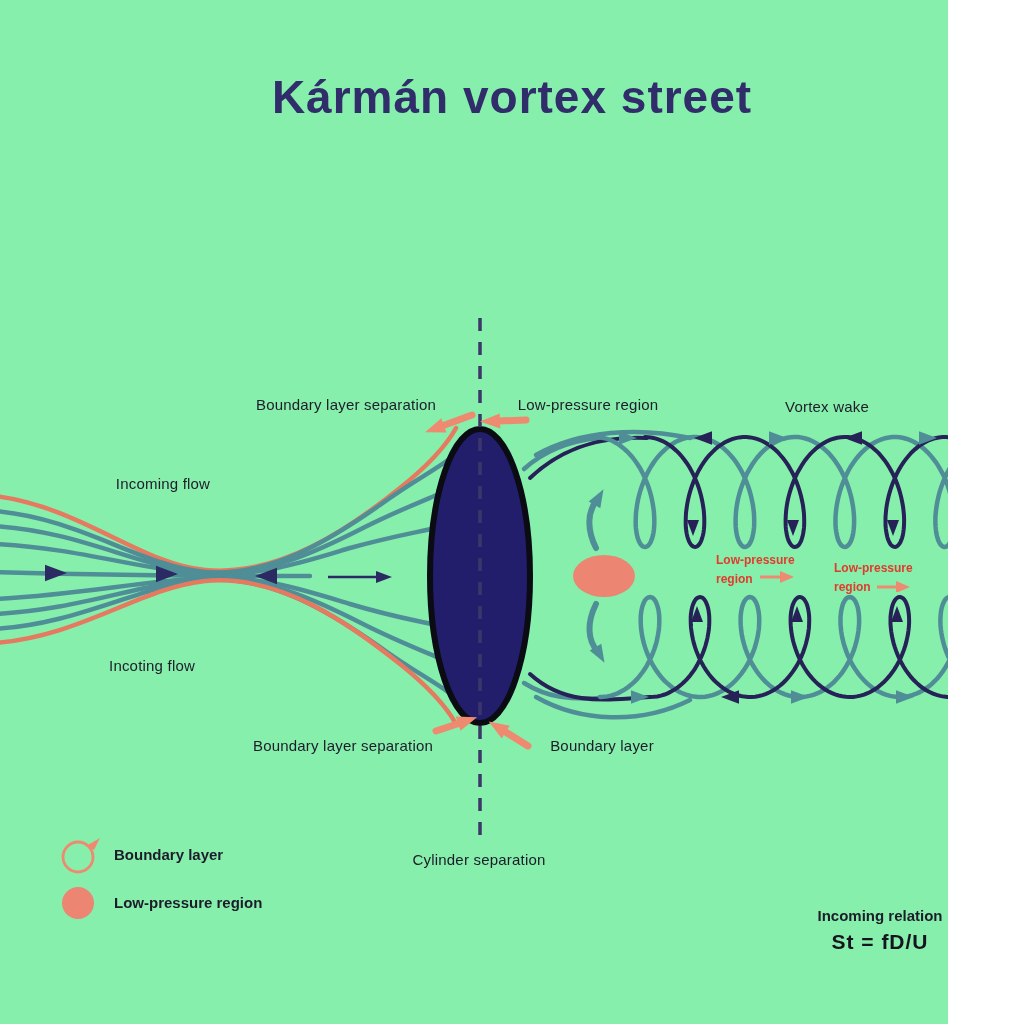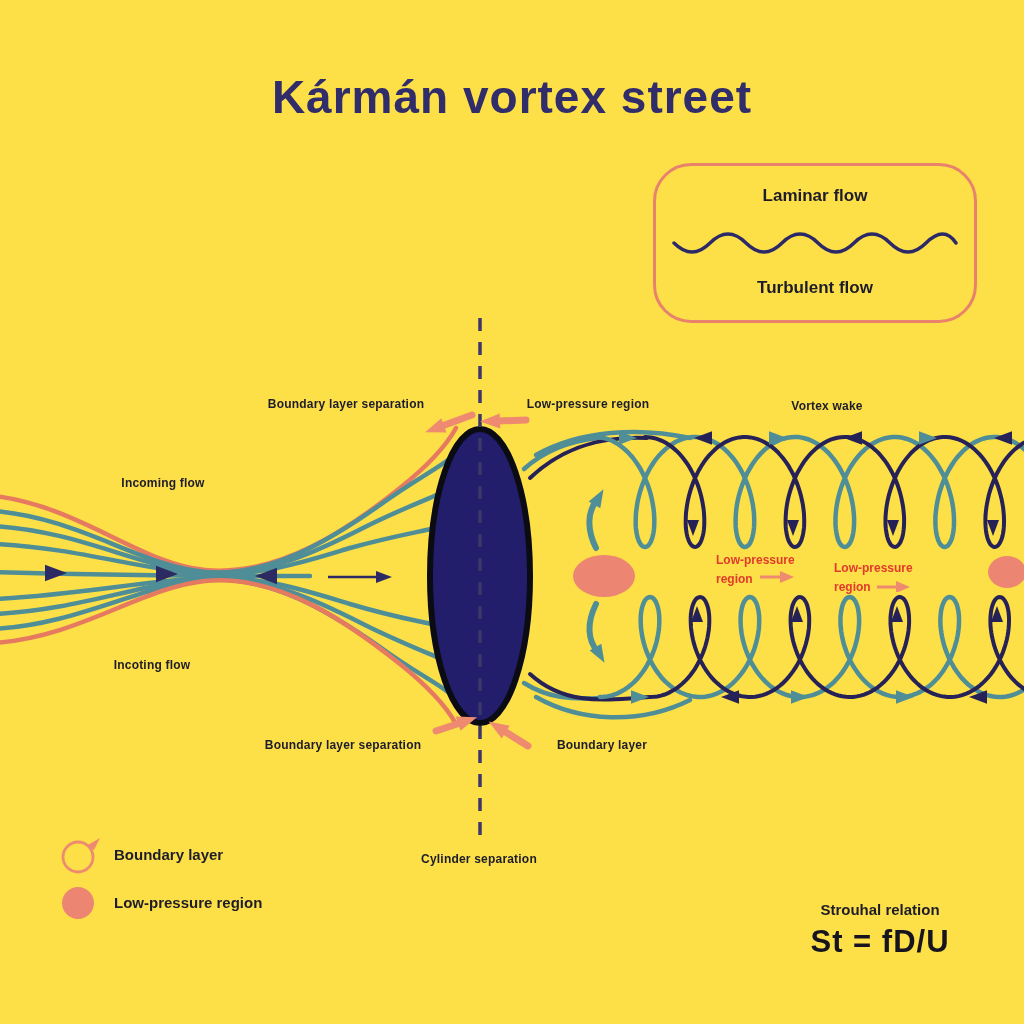--- a/index.html
+++ b/index.html
@@ -1,41 +1,41 @@
 <!DOCTYPE html>
 <html><head>
 <meta charset="utf-8">
 <style>
   html,body{margin:0;padding:0;}
   body{font-family:"Liberation Sans",sans-serif;}
-  .canvas{position:relative;width:1024px;height:1024px;background:#fde047;overflow:hidden;}
+  .canvas{position:relative;width:948px;height:1024px;background:#86efac;overflow:hidden;}
   .title{position:absolute;left:512px;top:97px;transform:translate(-50%,-50%);
     font-size:46px;font-weight:700;letter-spacing:1px;color:#312d6b;white-space:nowrap;}
   svg.diagram{position:absolute;left:0;top:0;}
   
-  .lbl{position:absolute;transform:translate(-50%,-50%);font-size:12px;font-weight:700;
+  .lbl{position:absolute;transform:translate(-50%,-50%);font-size:15px;font-weight:400;
     color:#1d1c2a;white-space:nowrap;letter-spacing:.2px;}
   
   .flowbox{position:absolute;left:653px;top:163px;width:324px;height:160px;
     border:3px solid #e8826d;border-radius:38px;box-sizing:border-box;
     display:flex;flex-direction:column;align-items:center;justify-content:space-between;
     padding:20px 12px 22px 12px;}
   .flowbox .flbl{font-size:17px;font-weight:700;color:#1d1c2a;}
   
   .redlbl{position:absolute;font-size:12px;font-weight:700;color:#e23a2c;line-height:19px;white-space:nowrap;}
   .redlbl .arrow-inline{display:inline-block;vertical-align:middle;margin-left:6px;}
   
   .side-legend{position:absolute;left:56px;top:830px;}
   .side-row{display:flex;align-items:center;height:48px;}
   .side-row .ic{width:46px;height:46px;flex:0 0 46px;margin-right:12px;}
   .side-row .slbl{font-size:15px;font-weight:700;color:#1d1c2a;white-space:nowrap;}
   
   .strouhal{position:absolute;left:880px;top:930px;transform:translate(-50%,-50%);text-align:center;}
   .strouhal .st-title{font-size:15px;font-weight:700;color:#1d1c2a;white-space:nowrap;}
-  .strouhal .st-formula{font-size:31px;font-weight:700;color:#16151f;margin-top:6px;white-space:nowrap;letter-spacing:1px;}
+  .strouhal .st-formula{font-size:21px;font-weight:700;color:#16151f;margin-top:6px;white-space:nowrap;letter-spacing:1px;}
   
   .st{fill:none;stroke-width:4.5;stroke-linecap:round;}
   .teal{stroke:#4f8e97;}
   .salmon{stroke:#e57a60;}
   .navy{stroke:#262257;}
 </style>
 </head>
 <body>
 
 <div class="canvas">
@@ -115,27 +115,20 @@
         <polygon points="480.0,421.6 499.7,413.4 500.3,428.4" fill="#ee8a70"></polygon>
         <line x1="436" y1="731" x2="460" y2="723" stroke="#ee8a70" stroke-width="7" stroke-linecap="round"></line>
         <polygon points="477.1,717.3 460.5,730.7 455.7,716.5" fill="#ee8a70"></polygon>
         <line x1="528" y1="746" x2="504" y2="731" stroke="#ee8a70" stroke-width="7" stroke-linecap="round"></line>
         <polygon points="488.7,721.5 509.7,725.7 501.7,738.4" fill="#ee8a70"></polygon>
       </g>
   </svg>
 
   <div class="title">Kármán vortex street</div>
 
-  <div class="flowbox">
-    <div class="flbl">Laminar flow</div>
-    <svg width="292" height="34" viewBox="0 0 292 34">
-      <path d="M5,18 Q 23,36 41,18 T 77,18 T 113,18 T 149,18 T 185,18 T 221,18 T 257,18 T 287,18" fill="none" stroke="#2b2a66" stroke-width="3.4" stroke-linecap="round"></path>
-    </svg>
-    <div class="flbl">Turbulent flow</div>
-  </div>
 
   <div class="lbl" style="left:346px;top:404px;">Boundary layer separation</div>
   <div class="lbl" style="left:588px;top:404px;">Low-pressure region</div>
   <div class="lbl" style="left:827px;top:406px;">Vortex wake</div>
   <div class="lbl" style="left:163px;top:483px;">Incoming flow</div>
   <div class="lbl" style="left:152px;top:665px;">Incoting flow</div>
   <div class="lbl" style="left:343px;top:745px;">Boundary layer separation</div>
   <div class="lbl" style="left:602px;top:745px;">Boundary layer</div>
   <div class="lbl" style="left:479px;top:859px;">Cylinder separation</div>
 
@@ -168,17 +161,17 @@
       <span class="ic">
         <svg width="46" height="46" viewBox="0 0 46 46">
           <circle cx="22" cy="24" r="16" fill="#ec8672"></circle>
         </svg>
       </span>
       <span class="slbl">Low-pressure region</span>
     </div>
   </div>
 
   <div class="strouhal">
-    <div class="st-title">Strouhal relation</div>
+    <div class="st-title">Incoming relation</div>
     <div class="st-formula">St = fD/U</div>
   </div>
 
 </div>
 
 </body></html>

